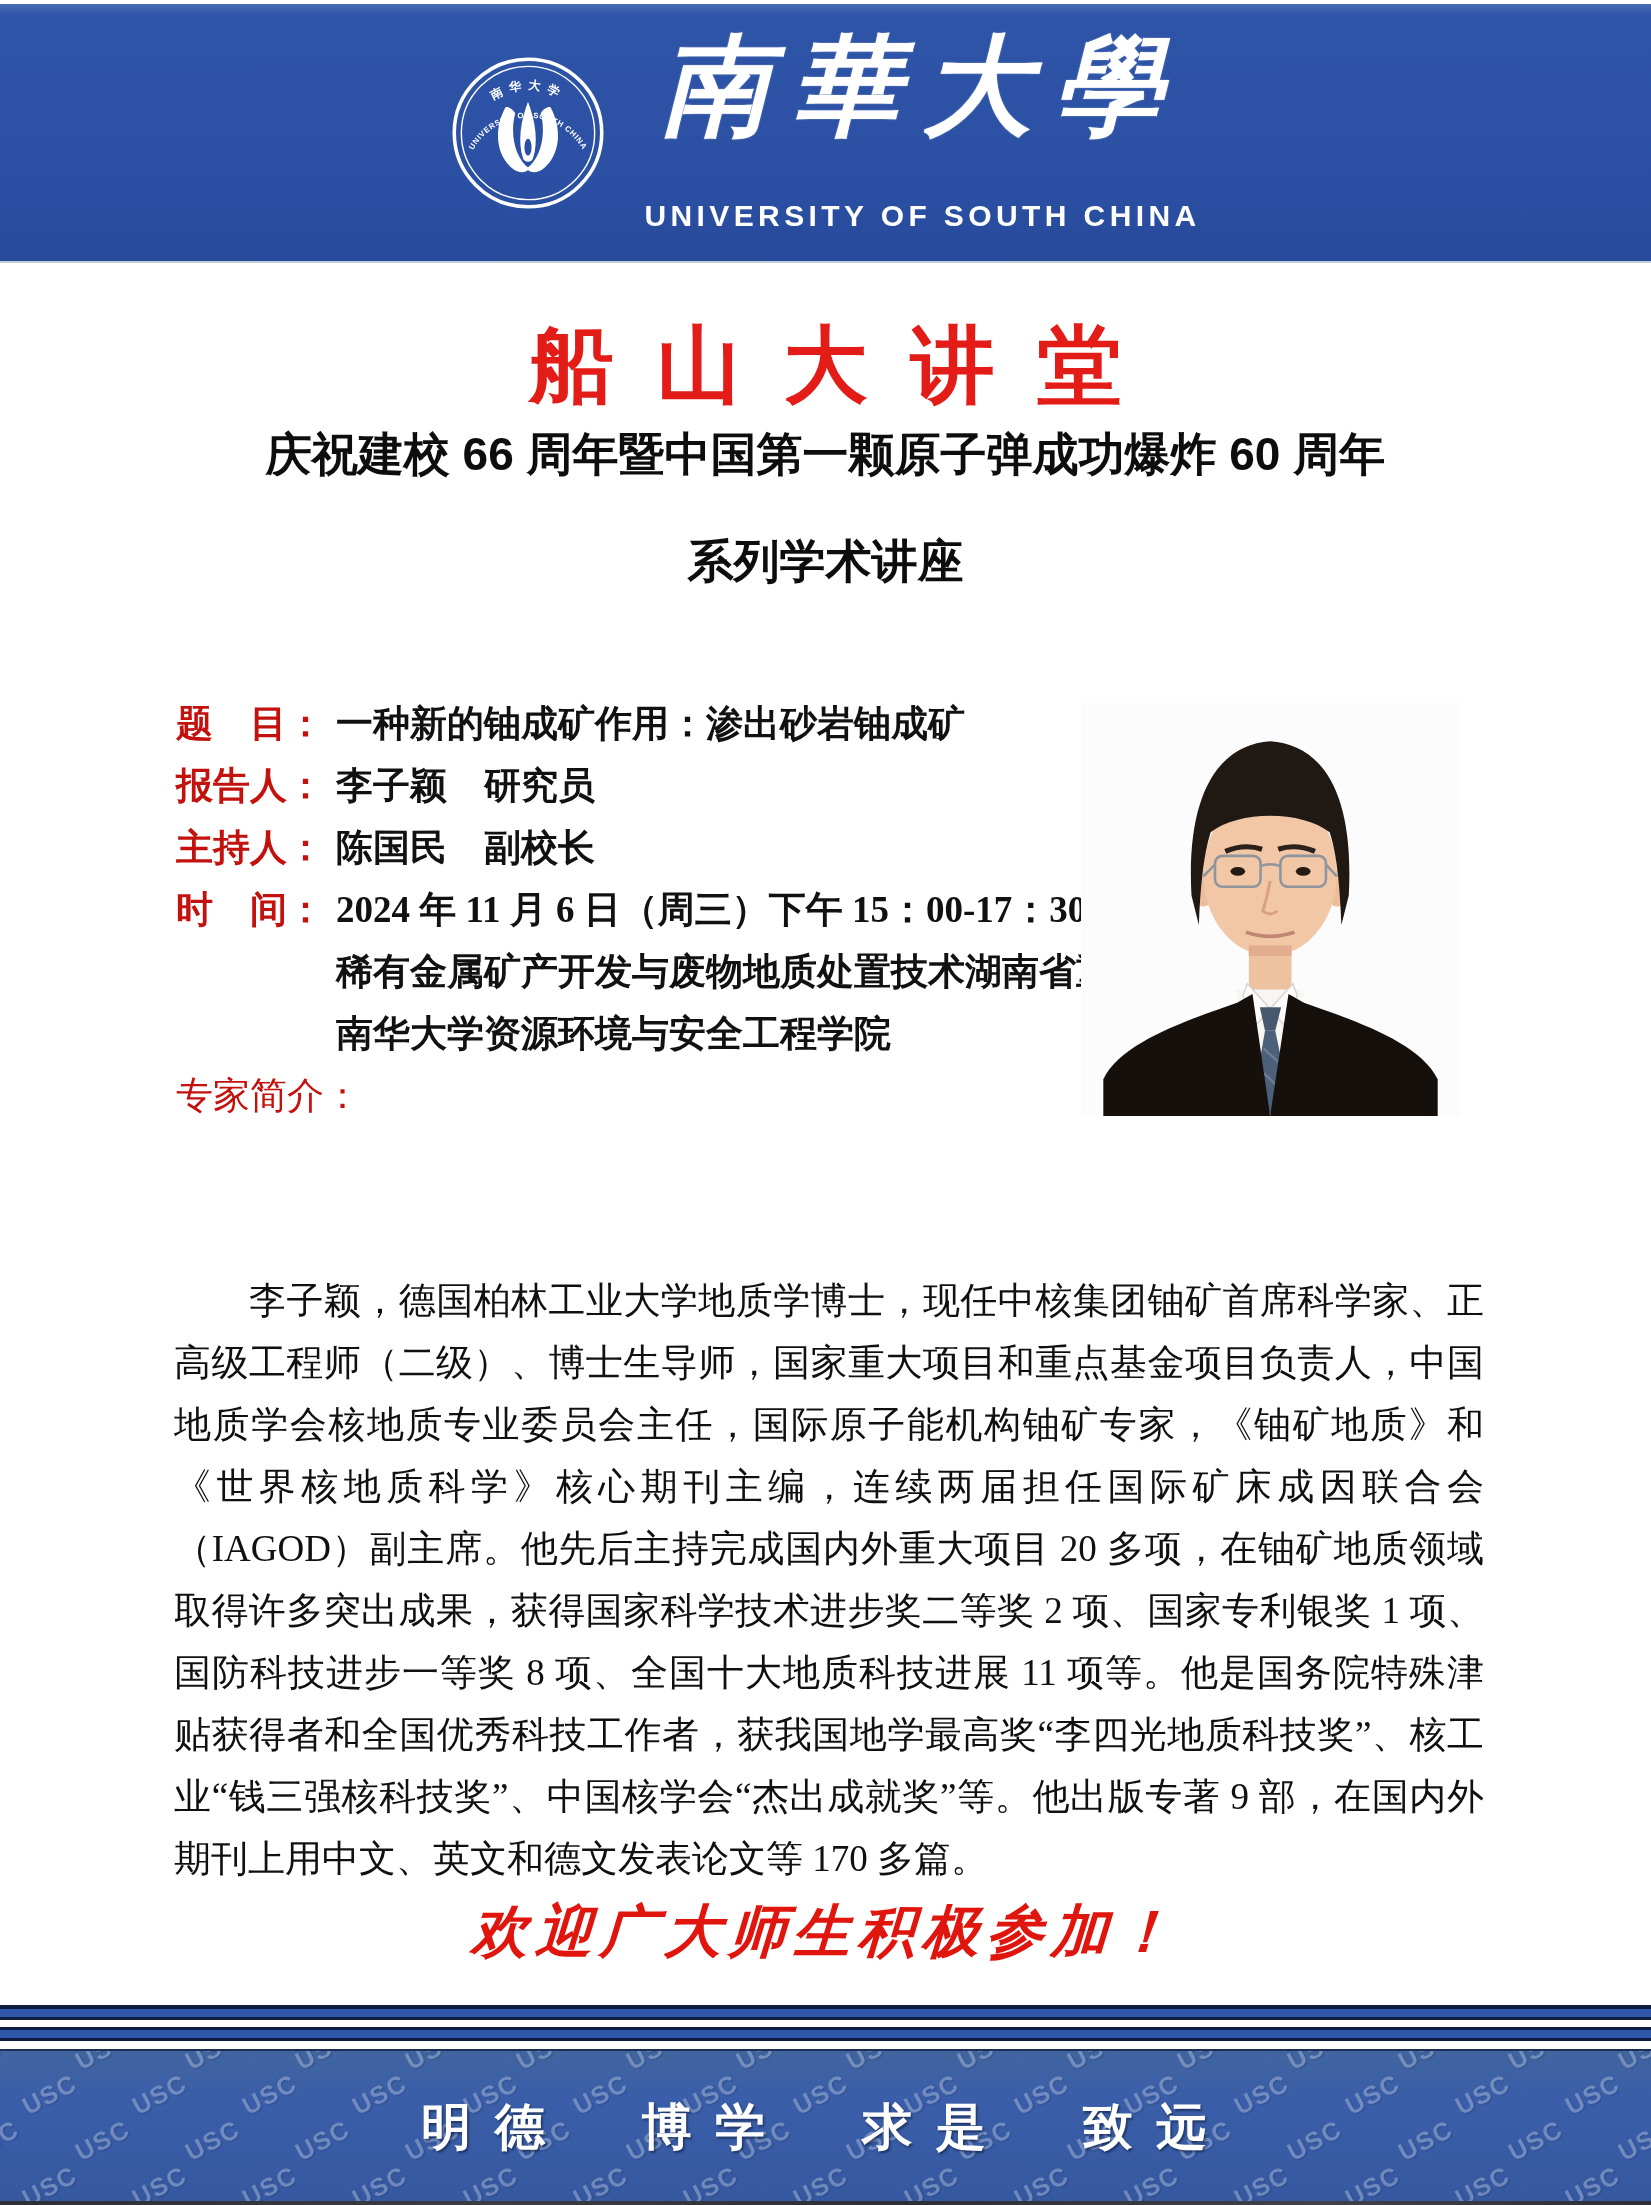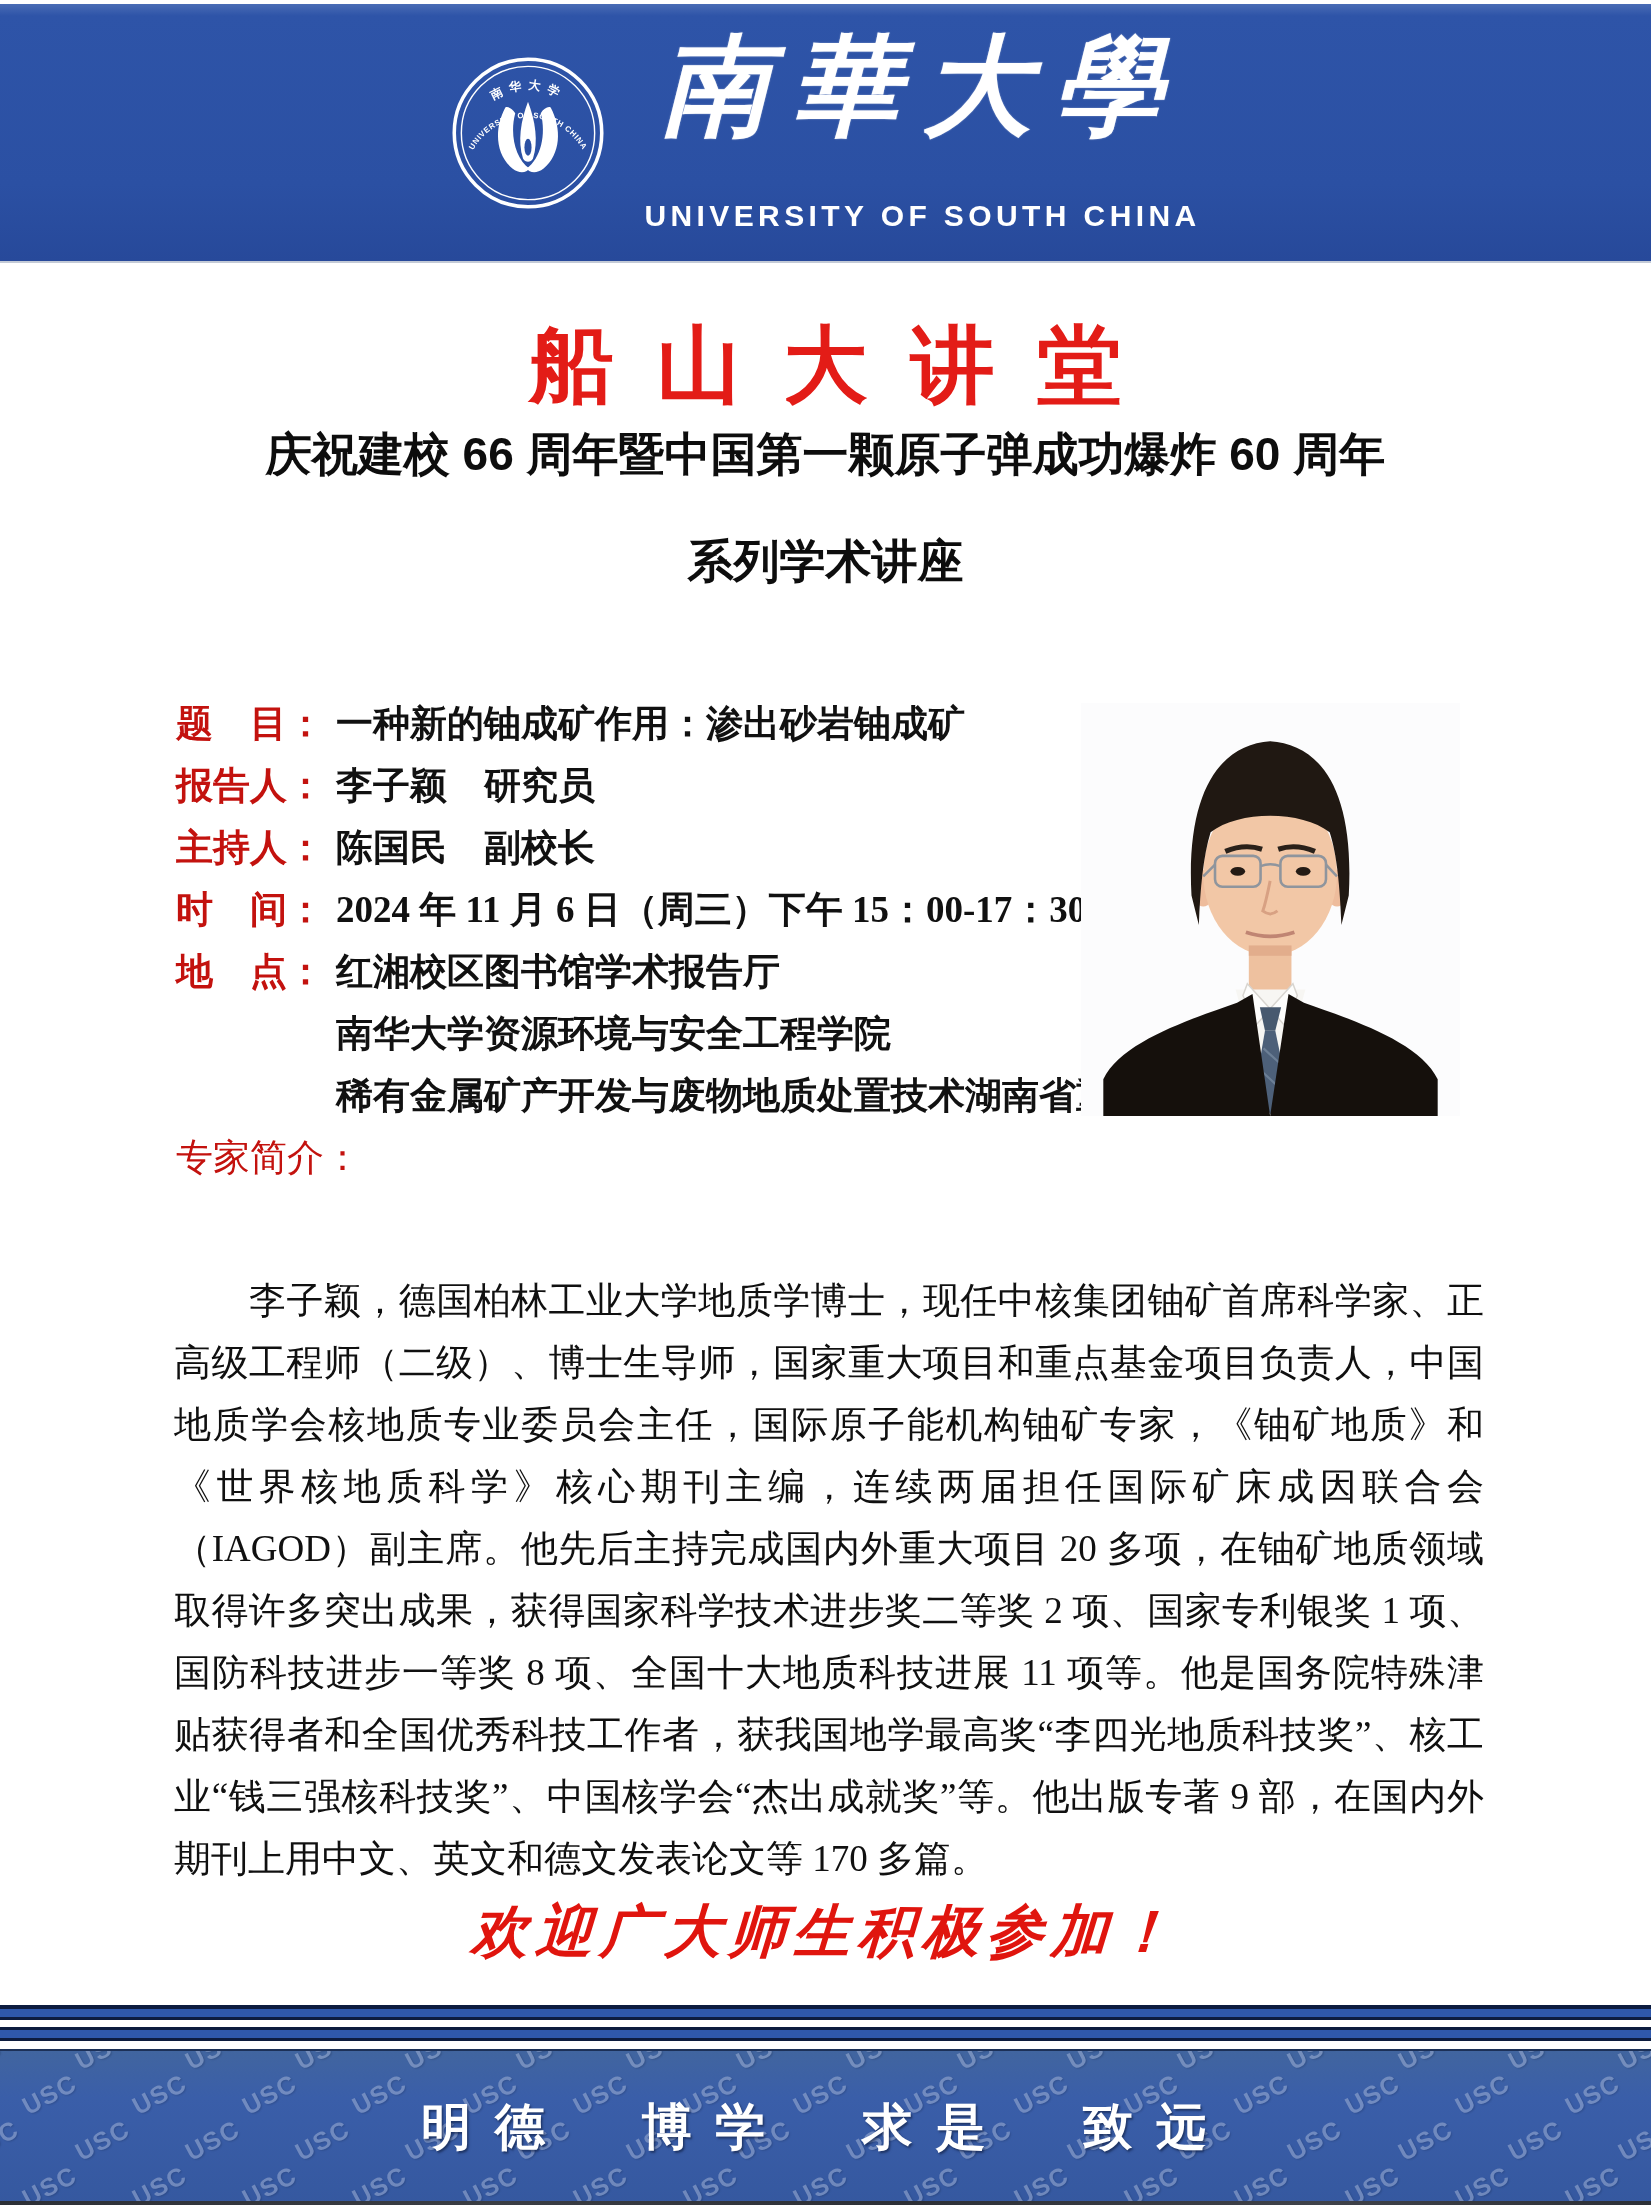--- a/index.html
+++ b/index.html
@@ -114,25 +114,22 @@
   </div>
   <div class="drow">
     <span class="dlabel">报告人：</span><span class="dvalue">李子颖　研究员</span>
   </div>
   <div class="drow">
     <span class="dlabel">主持人：</span><span class="dvalue">陈国民　副校长</span>
   </div>
   <div class="drow">
     <span class="dlabel">时　间：</span><span class="dvalue">2024 年 11 月 6 日（周三）下午 15：00-17：30</span>
   </div>
-  <div class="drow">
-    <span class="dlabel">地　点：</span><span class="dvalue">红湘校区图书馆学术报告厅</span>
-  </div>
+  <div class="dextra">稀有金属矿产开发与废物地质处置技术湖南省重点实验室</div>
   <div class="dextra">南华大学资源环境与安全工程学院</div>
-  <div class="dextra">稀有金属矿产开发与废物地质处置技术湖南省重点实验室</div>
   <div class="drow bio-heading">专家简介：</div>
 </div>
 
 <div class="photo">
   <svg viewBox="0 0 515 562" width="379" height="413">
     <rect width="515" height="562" fill="#fcfcfd"></rect>
     <ellipse cx="166" cy="252" rx="15" ry="25" fill="#eebc9c"></ellipse>
     <ellipse cx="348" cy="252" rx="15" ry="25" fill="#eebc9c"></ellipse>
     <ellipse cx="257" cy="232" rx="91" ry="112" fill="#f2c7a6"></ellipse>
     <path d="M150,262 C142,116 192,56 257,52 C324,56 372,116 364,262 L354,302 C352,250 348,206 338,176 C300,146 214,146 176,176 C166,208 162,252 160,302 L150,262 Z" fill="#201812"></path>

